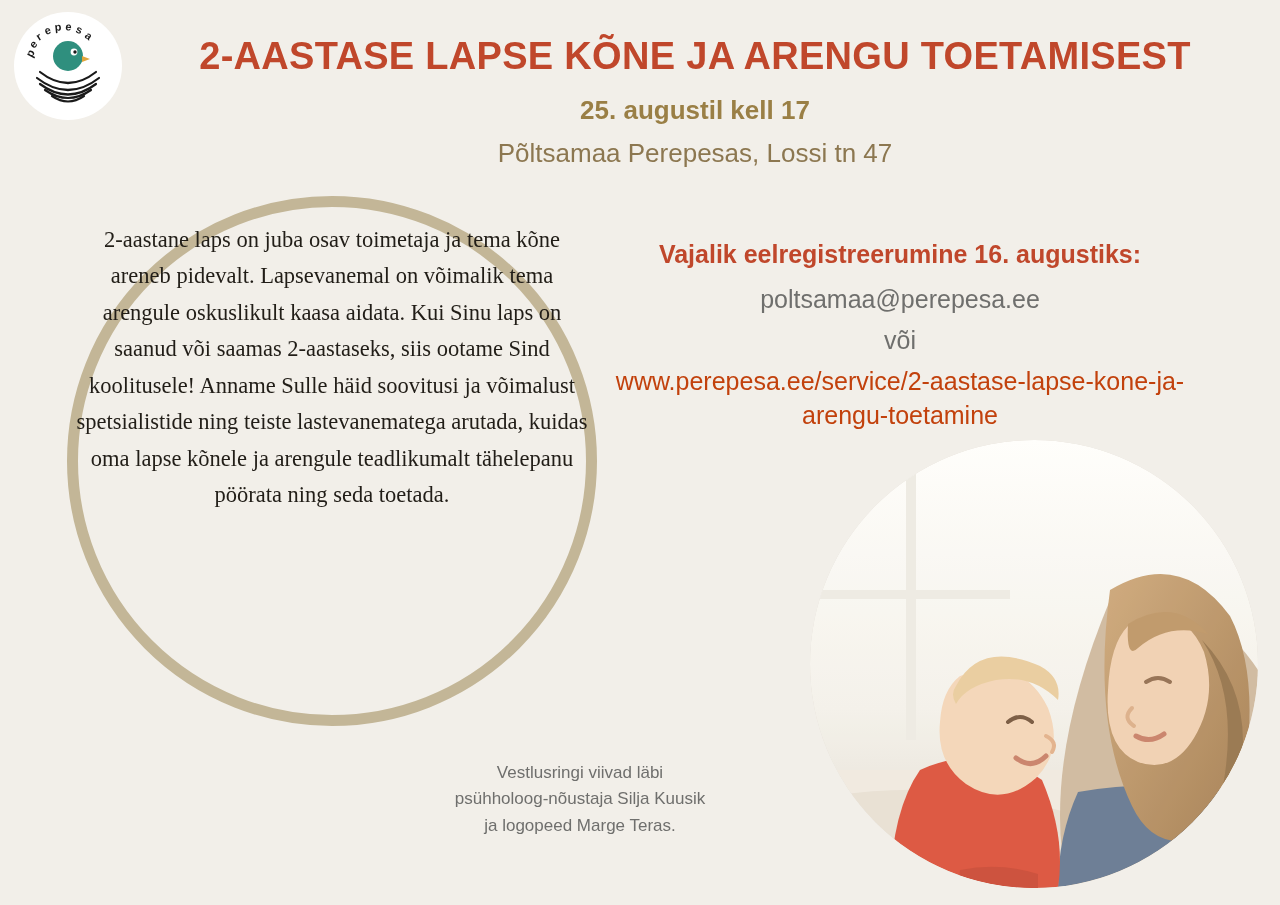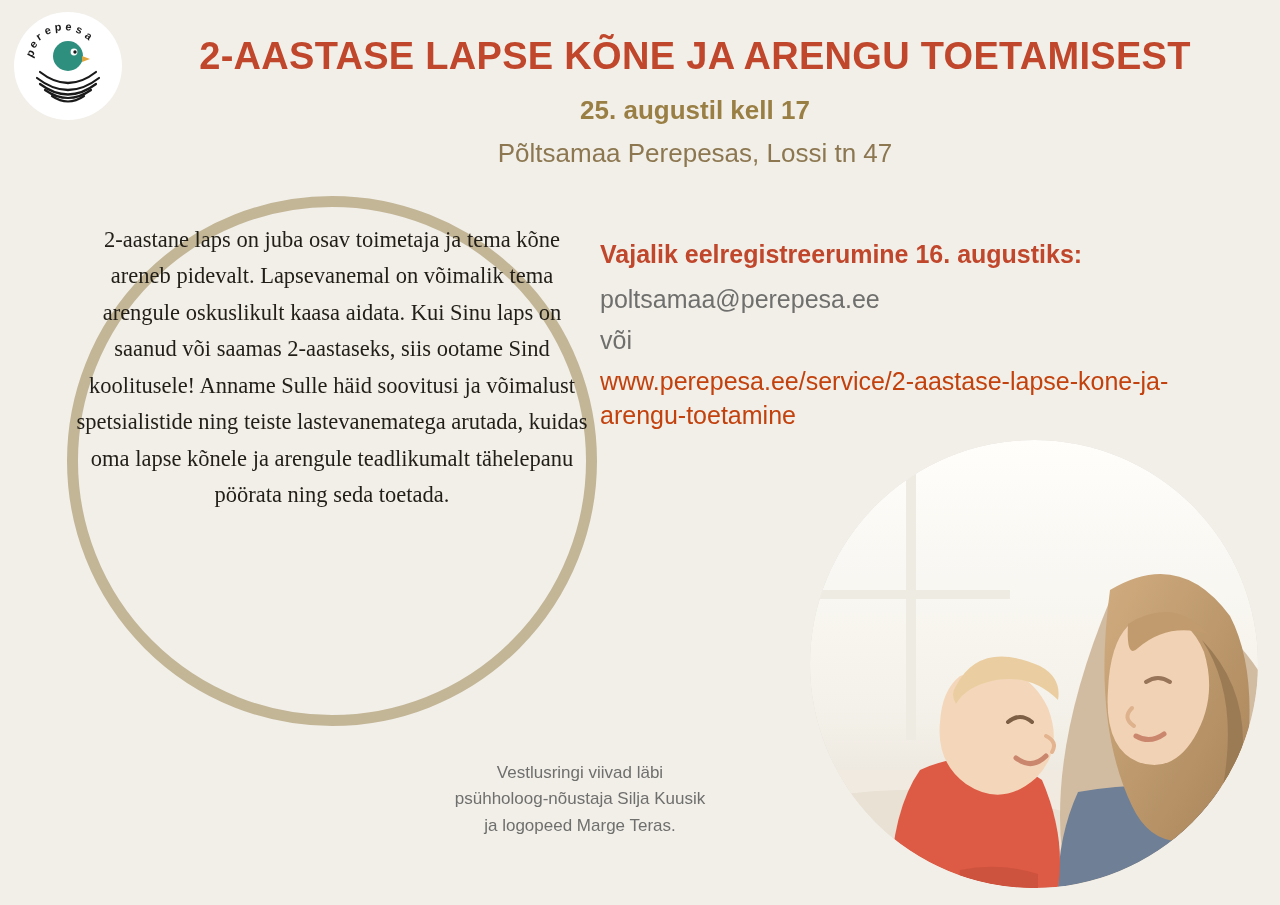--- a/index.html
+++ b/index.html
@@ -103,24 +103,24 @@
     font-size: 22.5px;
     line-height: 1.62;
     color: #211d17;
     text-align: center;
     width: 512px;
   }
 
   
   .reg {
     position: absolute;
-    left: 600px;
+    left: 580px;
     top: 238px;
     width: 640px;
-    text-align: left;
+    text-align: center;
   }
   .reg .reg-head {
     font-size: 25px;
     font-weight: bold;
     color: #c0472b;
     line-height: 1.3;
   }
   .reg .reg-line {
     font-size: 25px;
     color: #6f6f6d;

